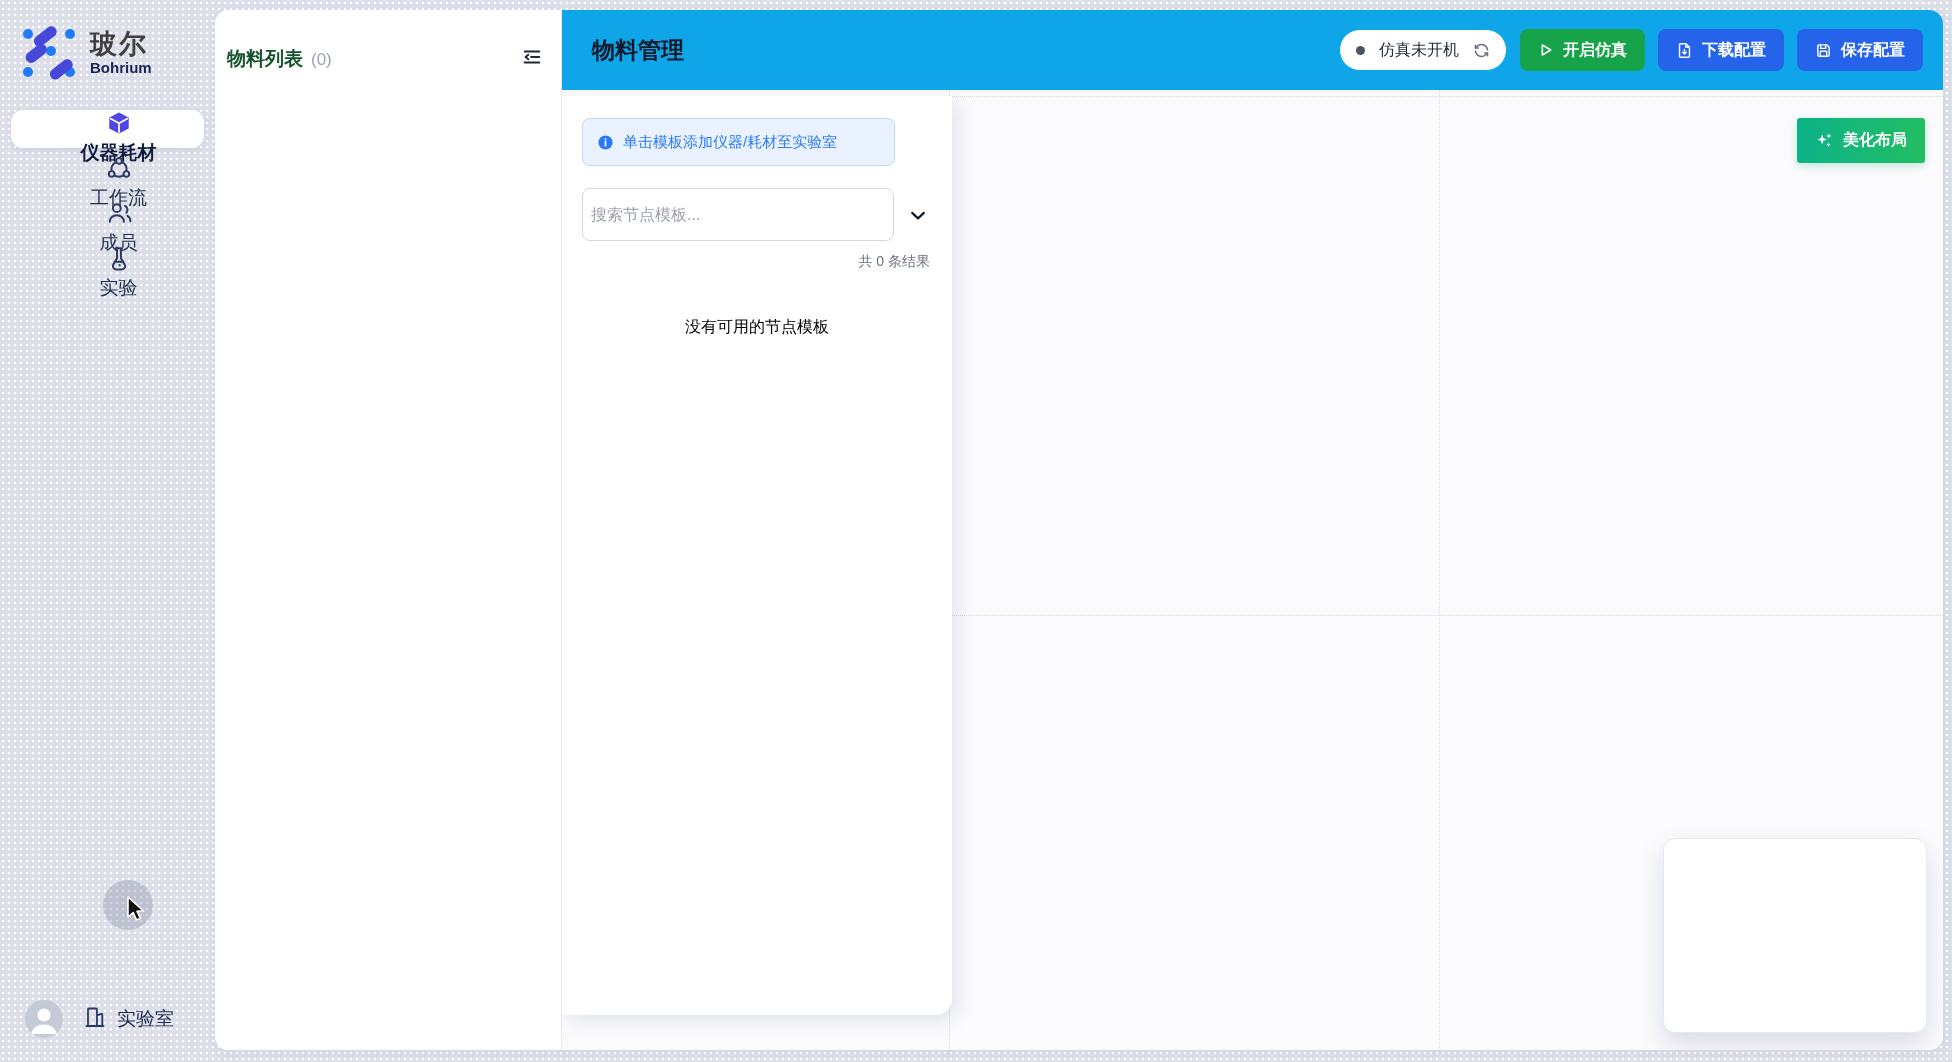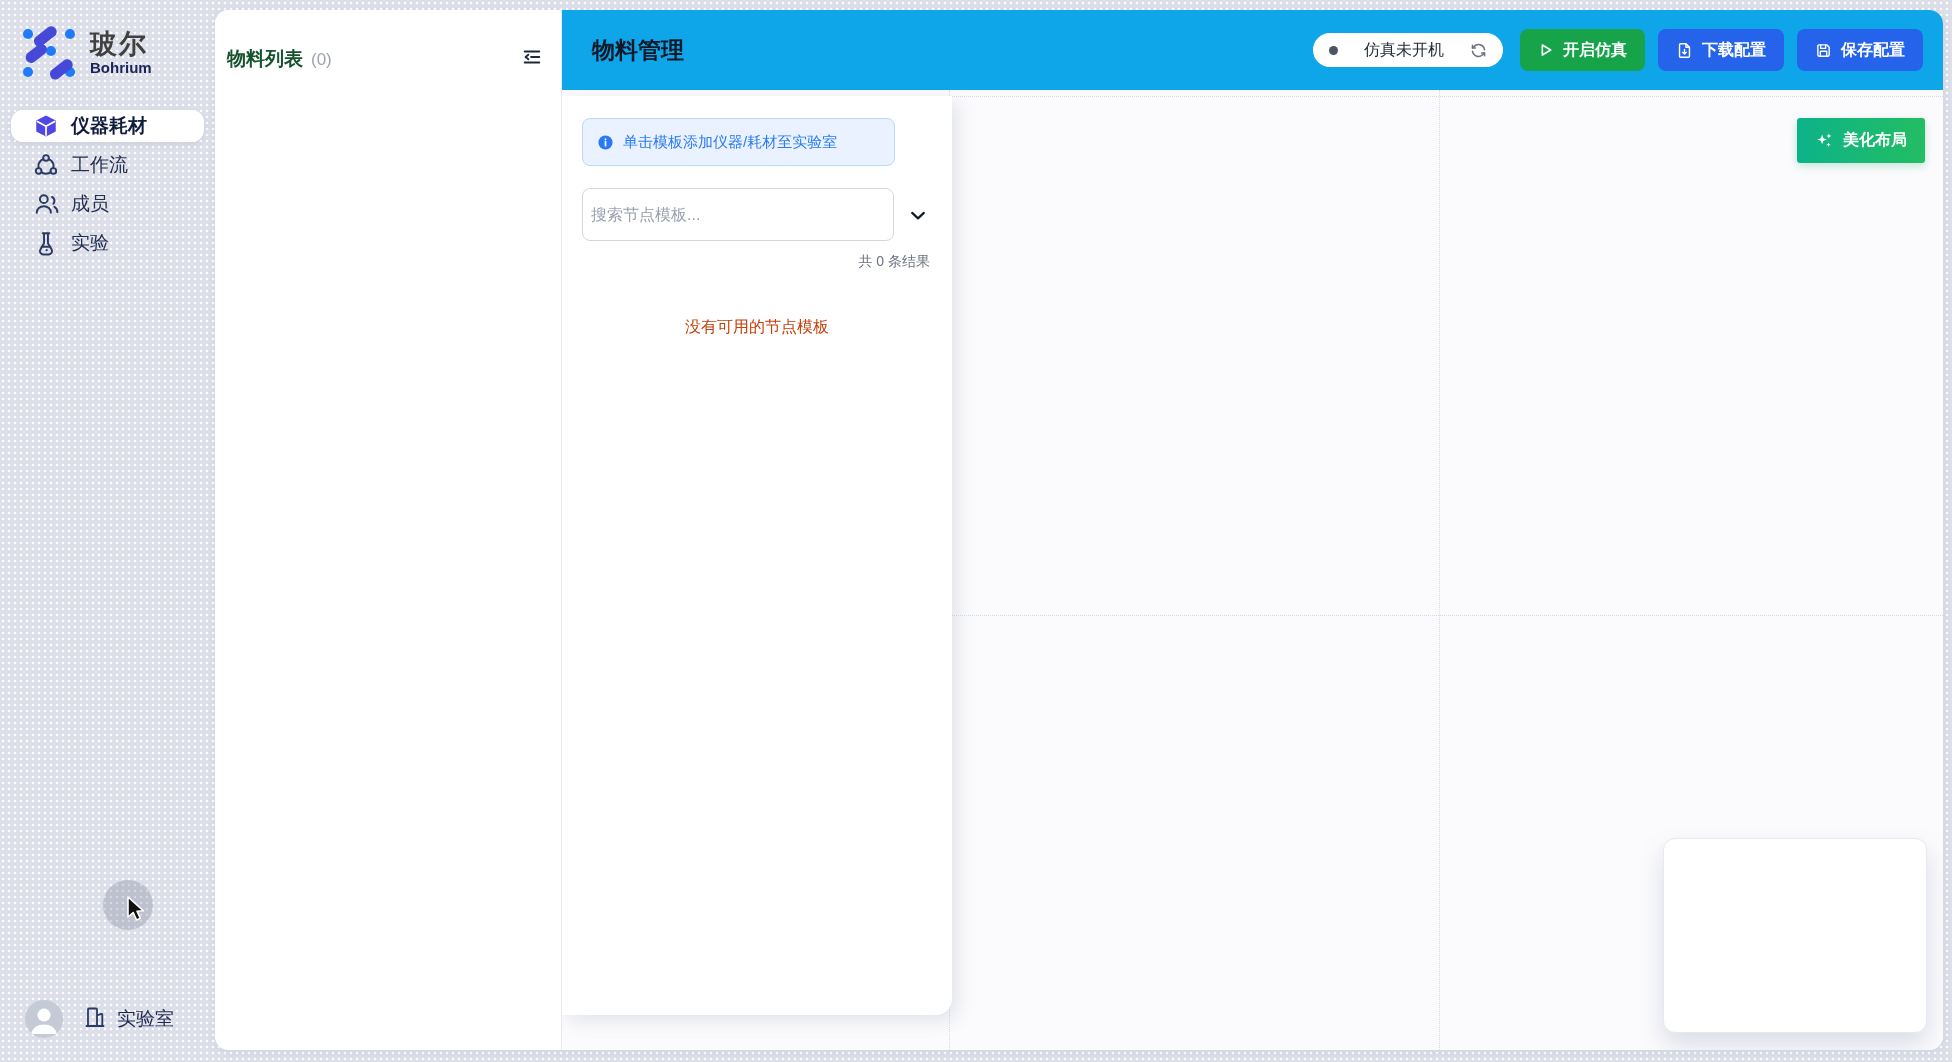--- a/index.html
+++ b/index.html
@@ -17,22 +17,22 @@
   }
 
   
   .sidebar { position:absolute; left:0; top:0; width:215px; height:1062px; padding:22px 0 0 0; }
   .logo-row { display:flex; align-items:center; gap:12px; padding-left:20px; height:62px; }
   .logo-mark { width:58px; height:58px; flex:none; }
   .logo-cn { font-size:27px; font-weight:bold; color:#404040; letter-spacing:2px; line-height:1.1; }
   .logo-en { font-size:15px; font-weight:bold; color:#1b2559; line-height:1.1; }
 
   .menu { margin-top:26px; padding:0 11px; display:flex; flex-direction:column; gap:7px; }
-  .menu-item { display:flex; align-items:center; gap:12px; height:32px; padding:0 0 0 22px;
-               border-radius:12px; cursor:pointer; color:#23304f; }
+  .menu-item { display:flex; align-items:center; gap:4px; height:38px; padding:0 0 0 22px;
+               border-radius:12px; cursor:pointer; color:#23304f;flex-direction:column; }
   .menu-item .mi-label { font-size:19px; font-weight:500; color:#22304f; }
   .menu-item.selected { background:#ffffff; box-shadow:0 2px 6px rgba(60,70,120,.10); }
   .menu-item.selected .mi-label { font-weight:bold; color:#101c3d; }
   .mi-icon { width:26px; height:26px; flex:none; display:flex; align-items:center; justify-content:center; }
 
   .sidebar-bottom { position:absolute; left:0; bottom:24px; width:242px; display:flex; align-items:center; padding-left:25px; gap:20px; }
   .avatar { width:38px; height:38px; border-radius:50%; background:#c5cad7; overflow:hidden; flex:none; position:relative; }
   .lab-row { display:flex; align-items:center; gap:10px; color:#1e2b50; }
   .lab-label { font-size:19px; font-weight:500; color:#1e2b50; }
 
@@ -46,22 +46,22 @@
   .list-title-wrap { display:flex; align-items:baseline; gap:8px; }
   .list-title { font-size:19px; font-weight:bold; color:#14532d; }
   .list-count { font-size:17px; color:#9ca3af; }
 
   .main-panel { flex:1; display:flex; flex-direction:column; border-left:1px solid #e7e9f2; }
   .main-header { height:80px; flex:none; display:flex; align-items:center; justify-content:space-between;
                  padding:0 20px 0 30px; background:#0ea5e9; }
   .main-title { font-size:23px; font-weight:bold; color:#111827; }
   .header-actions { display:flex; align-items:center; gap:13px; }
 
-  .status-pill { display:flex; align-items:center; gap:26px; height:42px; padding:0 16px;
-                 border:4px solid #0ea5e9; border-radius:21px; background:#fff; cursor:pointer; }
+  .status-pill { display:flex; align-items:center; gap:14px; height:42px; padding:0 16px;
+                 border:1px solid #0ea5e9; border-radius:21px; background:#fff; cursor:pointer; }
   .status-dot { width:9px; height:9px; border-radius:50%; background:#4b5563; }
   .status-label { font-size:16px; font-weight:500; color:#1f2937; }
 
   .btn { display:flex; align-items:center; gap:9px; height:42px; border:none; border-radius:8px;
          padding:0 18px; font-size:16px; font-weight:bold; color:#fff; cursor:pointer;
          font-family:inherit; }
   .btn-green { background:#16a34a; }
   .btn-blue  { background:#2563eb; }
 
   
@@ -75,21 +75,21 @@
   .banner { display:flex; align-items:center; gap:9px; height:48px; padding:0 14px;
             background:#e9f2fe; border:1px solid #bcd8fb; border-radius:8px; width:313px; }
   .banner-text { font-size:15px; color:#2b7af5; font-weight:500; white-space:nowrap; }
   .search-row { margin-top:22px; display:flex; align-items:center; }
   .search-input { width:312px; height:53px; border:1px solid #d4d7de; border-radius:8px; padding:0 8px;
                   font-size:16px; color:#111827; background:#fff; outline:none; font-family:inherit; }
   .search-input::placeholder { color:#9aa1ad; }
   .chevron-btn { margin-left:11px; width:26px; height:26px; display:flex; align-items:center; justify-content:center;
                  background:none; border:none; cursor:pointer; color:#111827; }
   .result-count { margin-top:12px; padding-right:22px; margin-right:-20px; text-align:right; font-size:14px; color:#6b7280; }
-  .empty-text { margin-top:46px; text-align:center; font-size:16px; color:#c2410c; }
+  .empty-text { margin-top:46px; text-align:center; font-size:16px; color:#000000; }
 
   .beautify-btn { position:absolute; top:28px; right:18px; height:45px; display:flex; align-items:center; gap:9px;
                   padding:0 18px; border:none; border-radius:3px; color:#fff; font-size:16px; font-weight:bold;
                   background:linear-gradient(90deg,#0db389 0%,#23bd62 100%); cursor:pointer; font-family:inherit;
                   box-shadow:0 3px 8px rgba(20,170,110,.25); }
 
   .minimap { position:absolute; right:16px; bottom:17px; width:264px; height:195px; background:#fff;
              border:1px solid #e7e9ef; border-radius:12px; box-shadow:0 12px 24px rgba(110,120,155,.22); }
 
   

